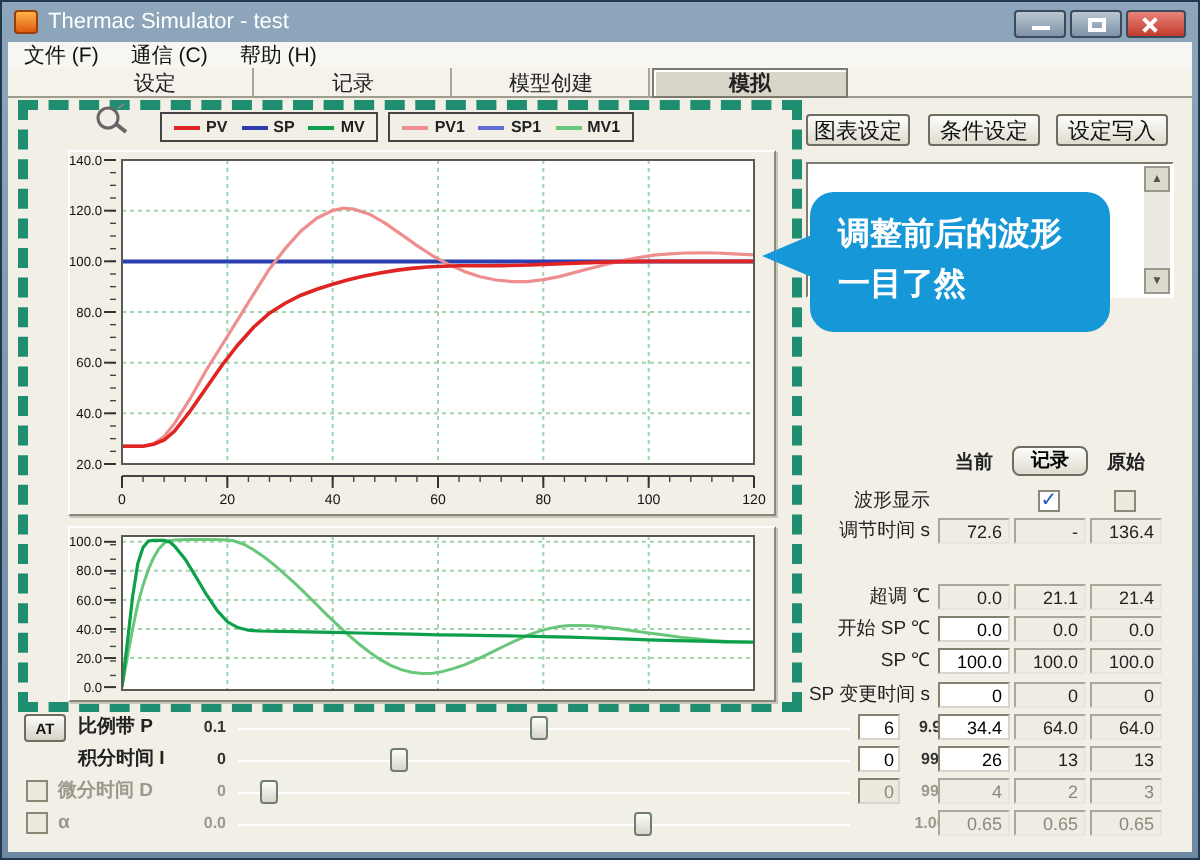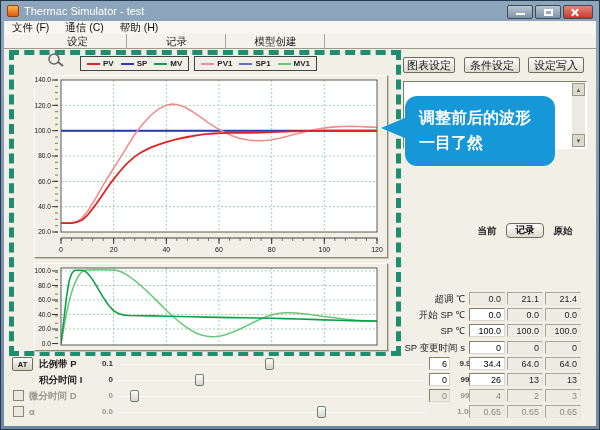--- a/index.html
+++ b/index.html
@@ -126,20 +126,21 @@
   <div class="menubar">
     <span class="menu-item">文件 (F)</span>
     <span class="menu-item">通信 (C)</span>
     <span class="menu-item">帮助 (H)</span>
   </div>
 
   <div class="tabbar">
     <div class="tab" style="left:25px">设定</div>
     <div class="tab" style="left:124px">记录</div>
     <div class="tab" style="left:223px">模型创建</div>
+    <div class="tab selected" style="left:322px">模拟</div>
   </div>
 
   <div class="content-bg"></div>
 
   <div class="dashed-region"></div>
 
   <svg class="magnifier" width="18" height="18">
     <circle cx="7" cy="8" r="5" fill="none" stroke="#666" stroke-width="1.5"></circle>
     <line x1="11" y1="11" x2="16" y2="15" stroke="#666" stroke-width="2"></line>
     <line x1="12" y1="3" x2="15" y2="1" stroke="#888" stroke-width="1"></line>
@@ -339,20 +340,31 @@
     </div>
   </div>
 
   <div class="bubble-tail"></div>
   <div class="bubble">调整前后的波形一目了然</div>
 
   <div class="col-head" style="left:468px;top:224px">当前</div>
   <div class="rec-btn">记录</div>
   <div class="col-head" style="left:544px;top:224px">原始</div>
 
+  <div class="trow" style="top:243px">
+    <span class="tlabel">波形显示</span>
+    <span class="checkbox" style="left:518px;top:1px">✓</span>
+    <span class="checkbox dis" style="left:556px;top:1px"></span>
+  </div>
+  <div class="trow" style="top:258px">
+    <span class="tlabel">调节时间 s</span>
+    <span class="tcell ro c1">72.6</span>
+    <span class="tcell ro c2">-</span>
+    <span class="tcell ro c3">136.4</span>
+  </div>
   <div class="trow" style="top:291px">
     <span class="tlabel">超调 ℃</span>
     <span class="tcell ro c1">0.0</span>
     <span class="tcell ro c2">21.1</span>
     <span class="tcell ro c3">21.4</span>
   </div>
   <div class="trow" style="top:307px">
     <span class="tlabel">开始 SP ℃</span>
     <input class="tcell ed c1" readonly="" value="0.0" style="">
     <span class="tcell ro c2">0.0</span>

